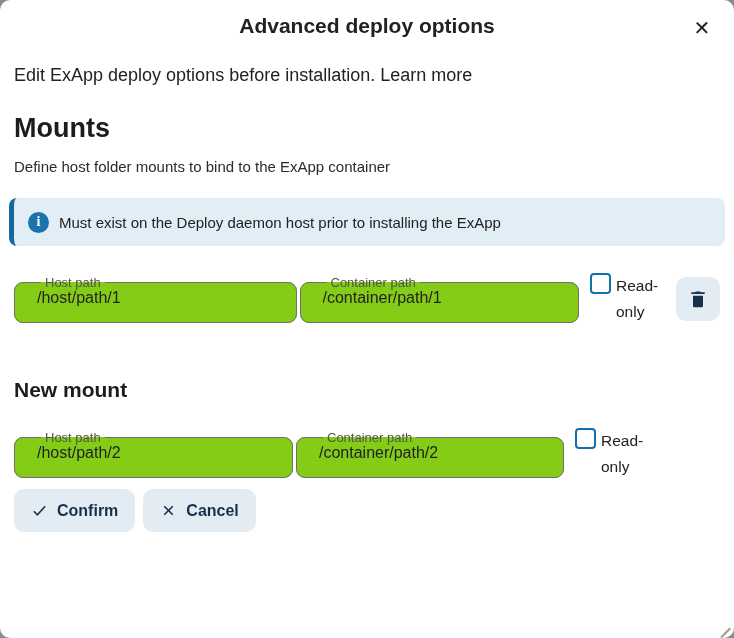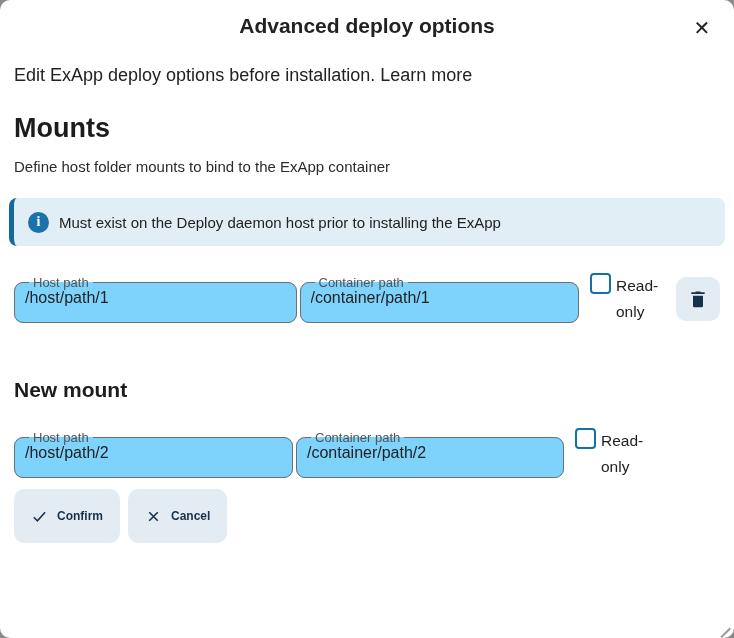--- a/index.html
+++ b/index.html
@@ -84,22 +84,22 @@
   
   .mount-row {
     display: flex;
     align-items: center;
     margin-top: 27px;
   }
   fieldset.nc-field {
     border: 1.6px solid #6f6f6f;
     border-radius: 9px;
     height: 47px;
-    padding: 0 10px 6px 10px;
-    background: #7dd3fc;
+    padding: 0 10px 6px 22px;
+    background: #84cc16;
     min-width: 0;
   }
   fieldset.nc-field legend {
     font-size: 13px;
     color: #545454;
     padding: 0 4px;
     margin-left: 4px;
     line-height: 1;
   }
   fieldset.nc-field input {
@@ -161,27 +161,27 @@
   
   .edit-actions {
     display: flex;
     gap: 8px;
     margin-top: 9px;
   }
   .btn-secondary {
     display: flex;
     align-items: center;
     gap: 9px;
-    height: 54px;
+    height: 43px;
     padding: 4px 17px;
     border: none;
     border-radius: 10px;
     background: #e4ecf3;
     color: #17314d;
-    font-size: 12px;
+    font-size: 16px;
     font-weight: bold;
     font-family: "Liberation Sans", "DejaVu Sans", sans-serif;
     cursor: pointer;
   }
   .btn-secondary svg { width: 17px; height: 17px; stroke: #17314d; stroke-width: 2.2; fill: none; }
   
   .modal-footer {
     position: absolute;
     right: 14px; bottom: 16px;
   }

